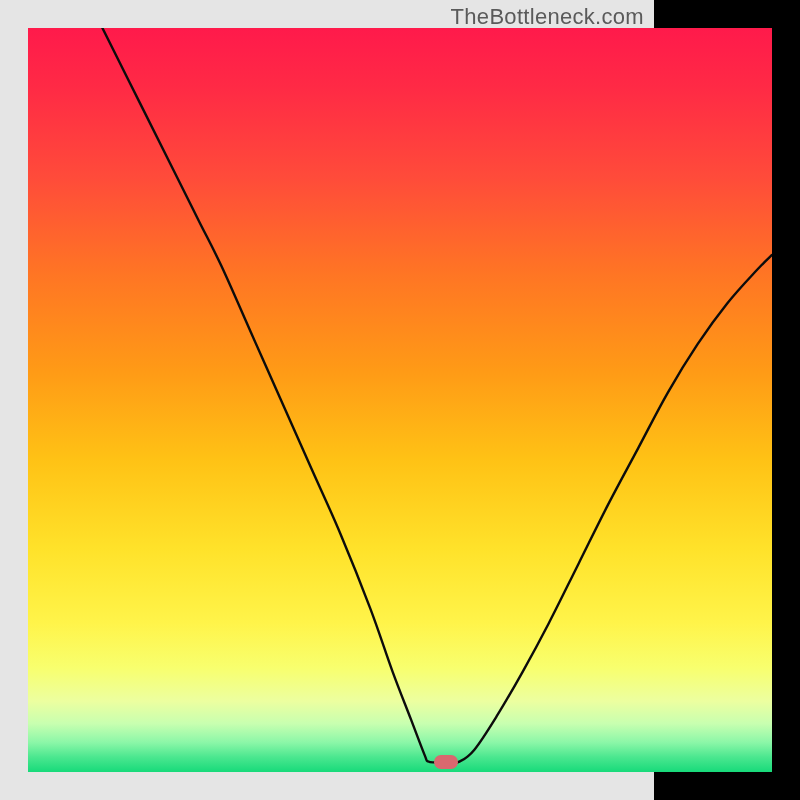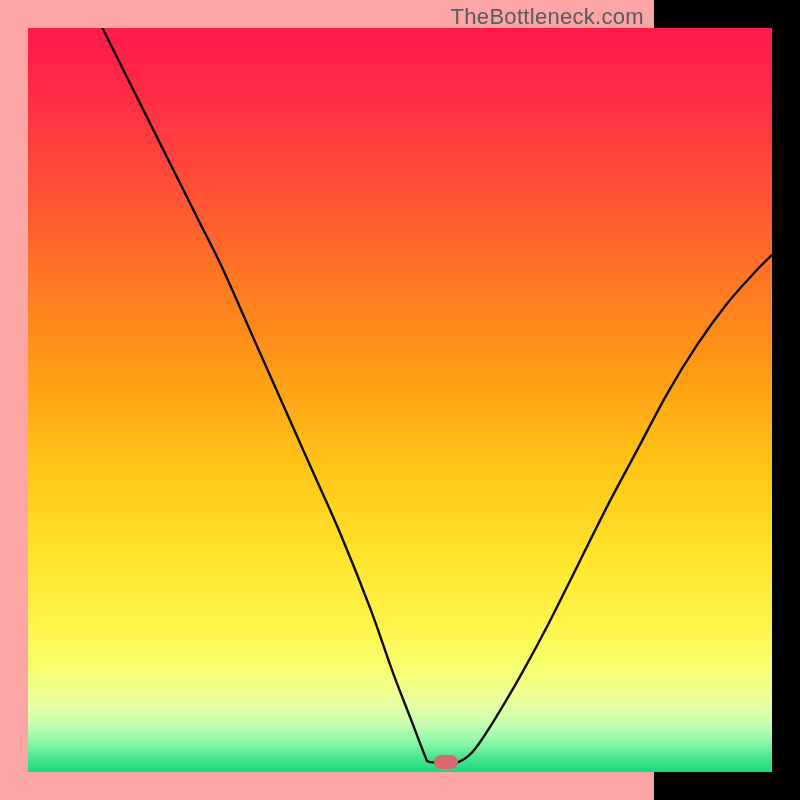--- a/index.html
+++ b/index.html
@@ -8,21 +8,21 @@
     width: 800px;
     height: 800px;
     background: #000;
     overflow: hidden;
     font-family: Arial, Helvetica, sans-serif;
   }
   .frame {
     position: relative;
     width: 654px;
     height: 800px;
-    background: #fca5a5;
+    background: #e5e5e5;
   }
   .watermark {
     position: absolute;
     top: 4px;
     right: 10px;
     color: #5a5a5a;
     font-size: 22px;
     font-weight: 500;
     letter-spacing: 0.3px;
     z-index: 5;

